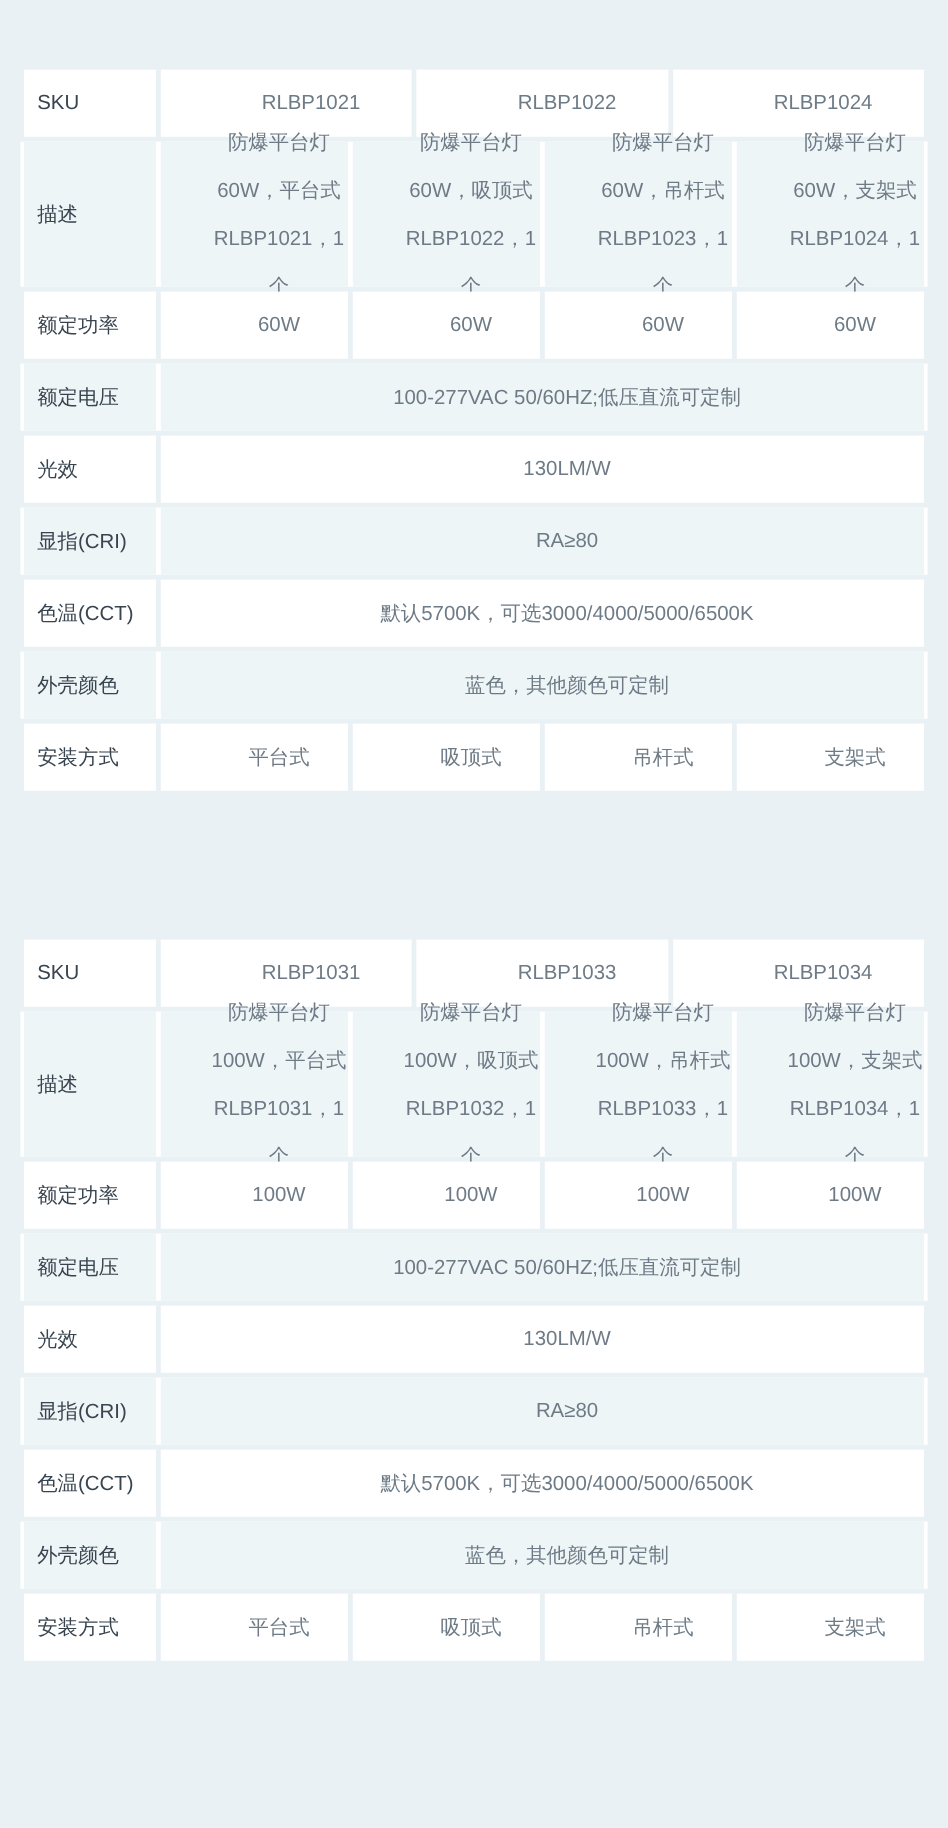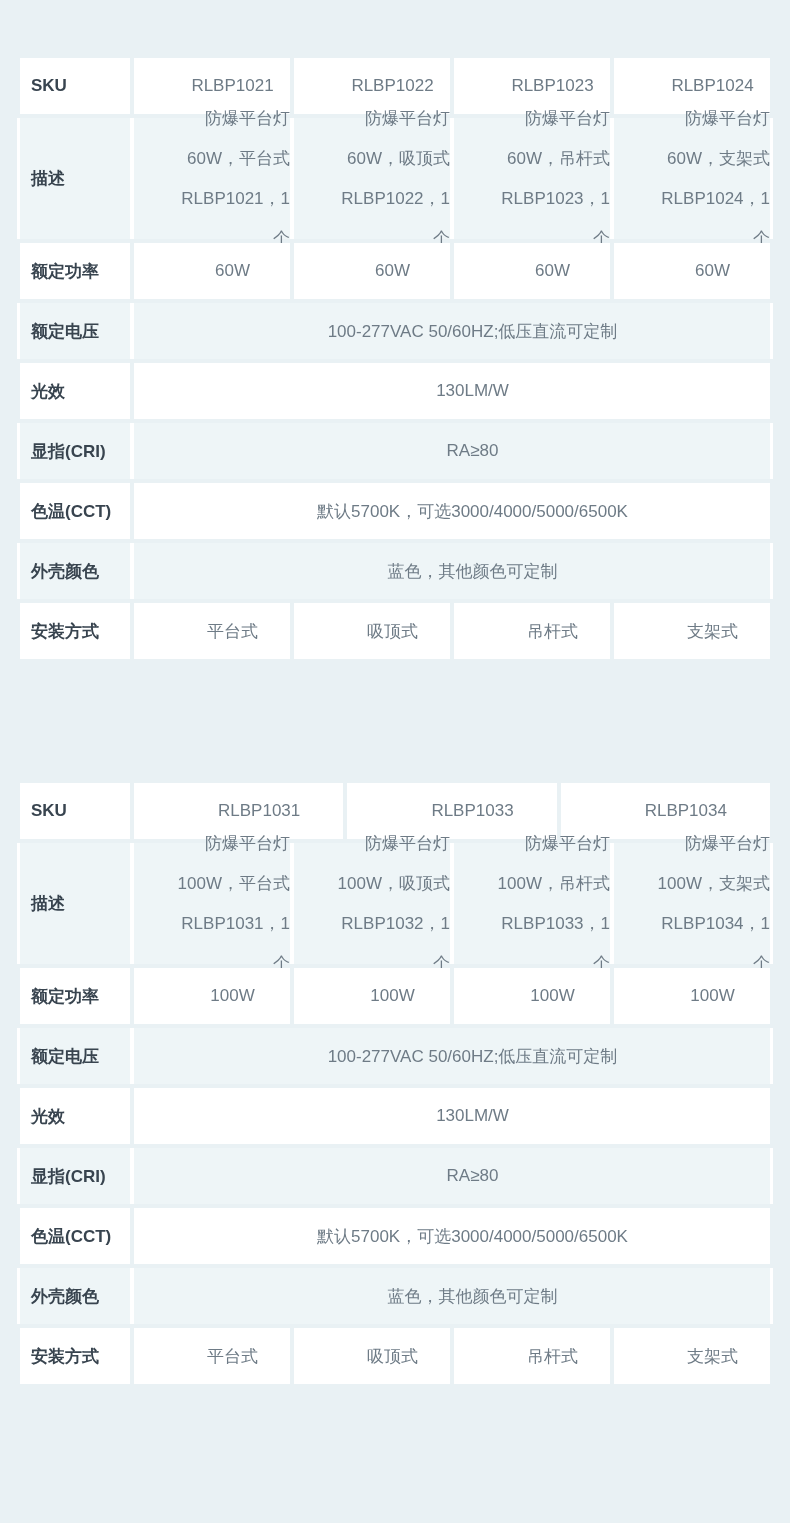--- a/index.html
+++ b/index.html
@@ -21,51 +21,50 @@
   .spec-table:last-child{margin-bottom:0;}
   .row{
     display:flex;gap:4px;
     height:56px;margin-bottom:4px;padding:0 3px;
   }
   .row:last-child{margin-bottom:0;justify-content:space-between;}
   .row.desc{height:121px;}
   .row.light{background:transparent;}
   .row.light .cell{background:var(--cell-white);}
   .row.tint{background:var(--cell-white);}
-  .row.tint .cell{background:var(--tint-cell);text-align:right;}
+  .row.tint .cell{background:var(--tint-cell);}
   .cell{
     flex:1 1 0;
     display:flex;align-items:center;justify-content:center;
     font-size:17px;color:var(--value-text);
     text-align:center;
     padding-left:41px;
   }
   .cell.label{
     flex:0 0 110px;
     justify-content:flex-start;
     padding-left:11px;
     box-sizing:border-box;
     color:var(--label-text);
-    font-weight:700;
+    font-weight:400;
     text-align:left;
   }
   .desc .cell.val{white-space:pre-line;line-height:40px;}
 </style>
 </head>
 <body>
 
 <div class="page">
 
   <section class="spec-table">
 
     <div class="row light">
       <div class="cell label">SKU</div>
       <div class="cell val">RLBP1021</div>
       <div class="cell val">RLBP1022</div>
-      <div class="cell val">RLBP1023</div>
       <div class="cell val">RLBP1024</div>
     </div>
 
     <div class="row tint desc">
       <div class="cell label">描述</div>
       <div class="cell val">防爆平台灯
 60W，平台式
 RLBP1021，1个</div>
       <div class="cell val">防爆平台灯
 60W，吸顶式

